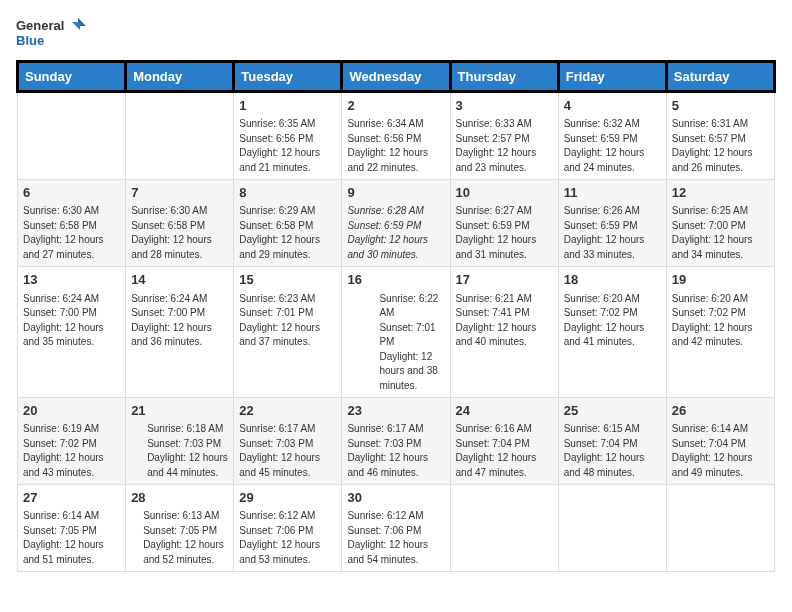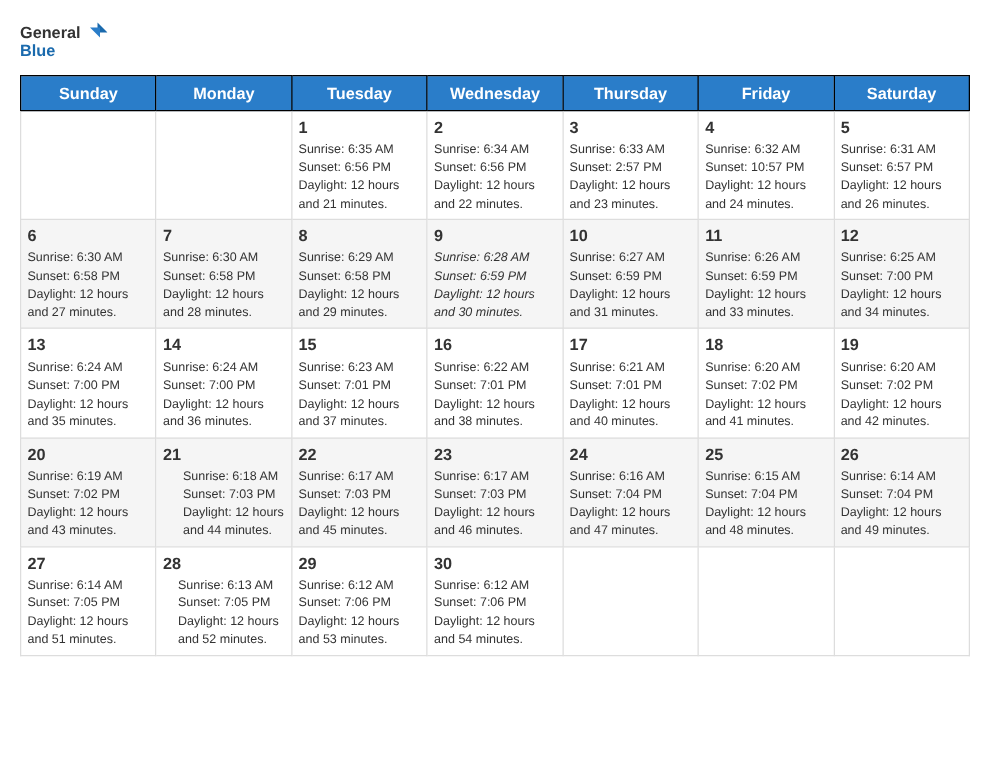--- a/index.html
+++ b/index.html
@@ -35,25 +35,25 @@
       font-weight: normal;
     }
     .calendar {
       width: 100%;
       border-collapse: collapse;
       border: 1px solid #ccc;
     }
     .calendar th {
       background-color: #2a7dc9;
       color: #fff;
-      text-align: center;
+      text-align: left;
       padding: 6px 6px;
       font-size: 13px;
       font-weight: bold;
-      border: 1px solid #000000;
+      border: 3px solid #000000;
     }
     .calendar td {
       vertical-align: top;
       padding: 4px 5px;
       border: 1px solid #ddd;
       width: 108px;
       min-height: 80px;
       font-size: 10.5px;
       color: #333;
       line-height: 1.4;
@@ -130,21 +130,21 @@
         </td>
         <td>
           <span class="day-num">3</span>
           <div class="day-info" style="white-space: pre-line;">Sunrise: 6:33 AM
 Sunset: 2:57 PM
 Daylight: 12 hours and 23 minutes.</div>
         </td>
         <td>
           <span class="day-num">4</span>
           <div class="day-info" style="white-space: pre-line;">Sunrise: 6:32 AM
-Sunset: 10:57 PM
+Sunset: 6:59 PM
 Daylight: 12 hours and 24 minutes.</div>
         </td>
         <td>
           <span class="day-num">5</span>
           <div class="day-info" style="white-space: pre-line;">Sunrise: 6:31 AM
 Sunset: 6:57 PM
 Daylight: 12 hours and 26 minutes.</div>
         </td>
       </tr>
       <tr>
@@ -205,28 +205,28 @@
 Daylight: 12 hours and 36 minutes.</div>
         </td>
         <td>
           <span class="day-num">15</span>
           <div class="day-info" style="white-space: pre-line;">Sunrise: 6:23 AM
 Sunset: 7:01 PM
 Daylight: 12 hours and 37 minutes.</div>
         </td>
         <td>
           <span class="day-num">16</span>
-          <div class="day-info" style="white-space: pre-line;">Sunrise: 6:22 AM
+          <div class="day-info" style="white-space: pre-line; margin-left: 32px;">Sunrise: 6:22 AM
 Sunset: 7:01 PM
 Daylight: 12 hours and 38 minutes.</div>
         </td>
         <td>
           <span class="day-num">17</span>
           <div class="day-info" style="white-space: pre-line;">Sunrise: 6:21 AM
-Sunset: 7:01 PM
+Sunset: 7:41 PM
 Daylight: 12 hours and 40 minutes.</div>
         </td>
         <td>
           <span class="day-num">18</span>
           <div class="day-info" style="white-space: pre-line;">Sunrise: 6:20 AM
 Sunset: 7:02 PM
 Daylight: 12 hours and 41 minutes.</div>
         </td>
         <td>
           <span class="day-num">19</span>

